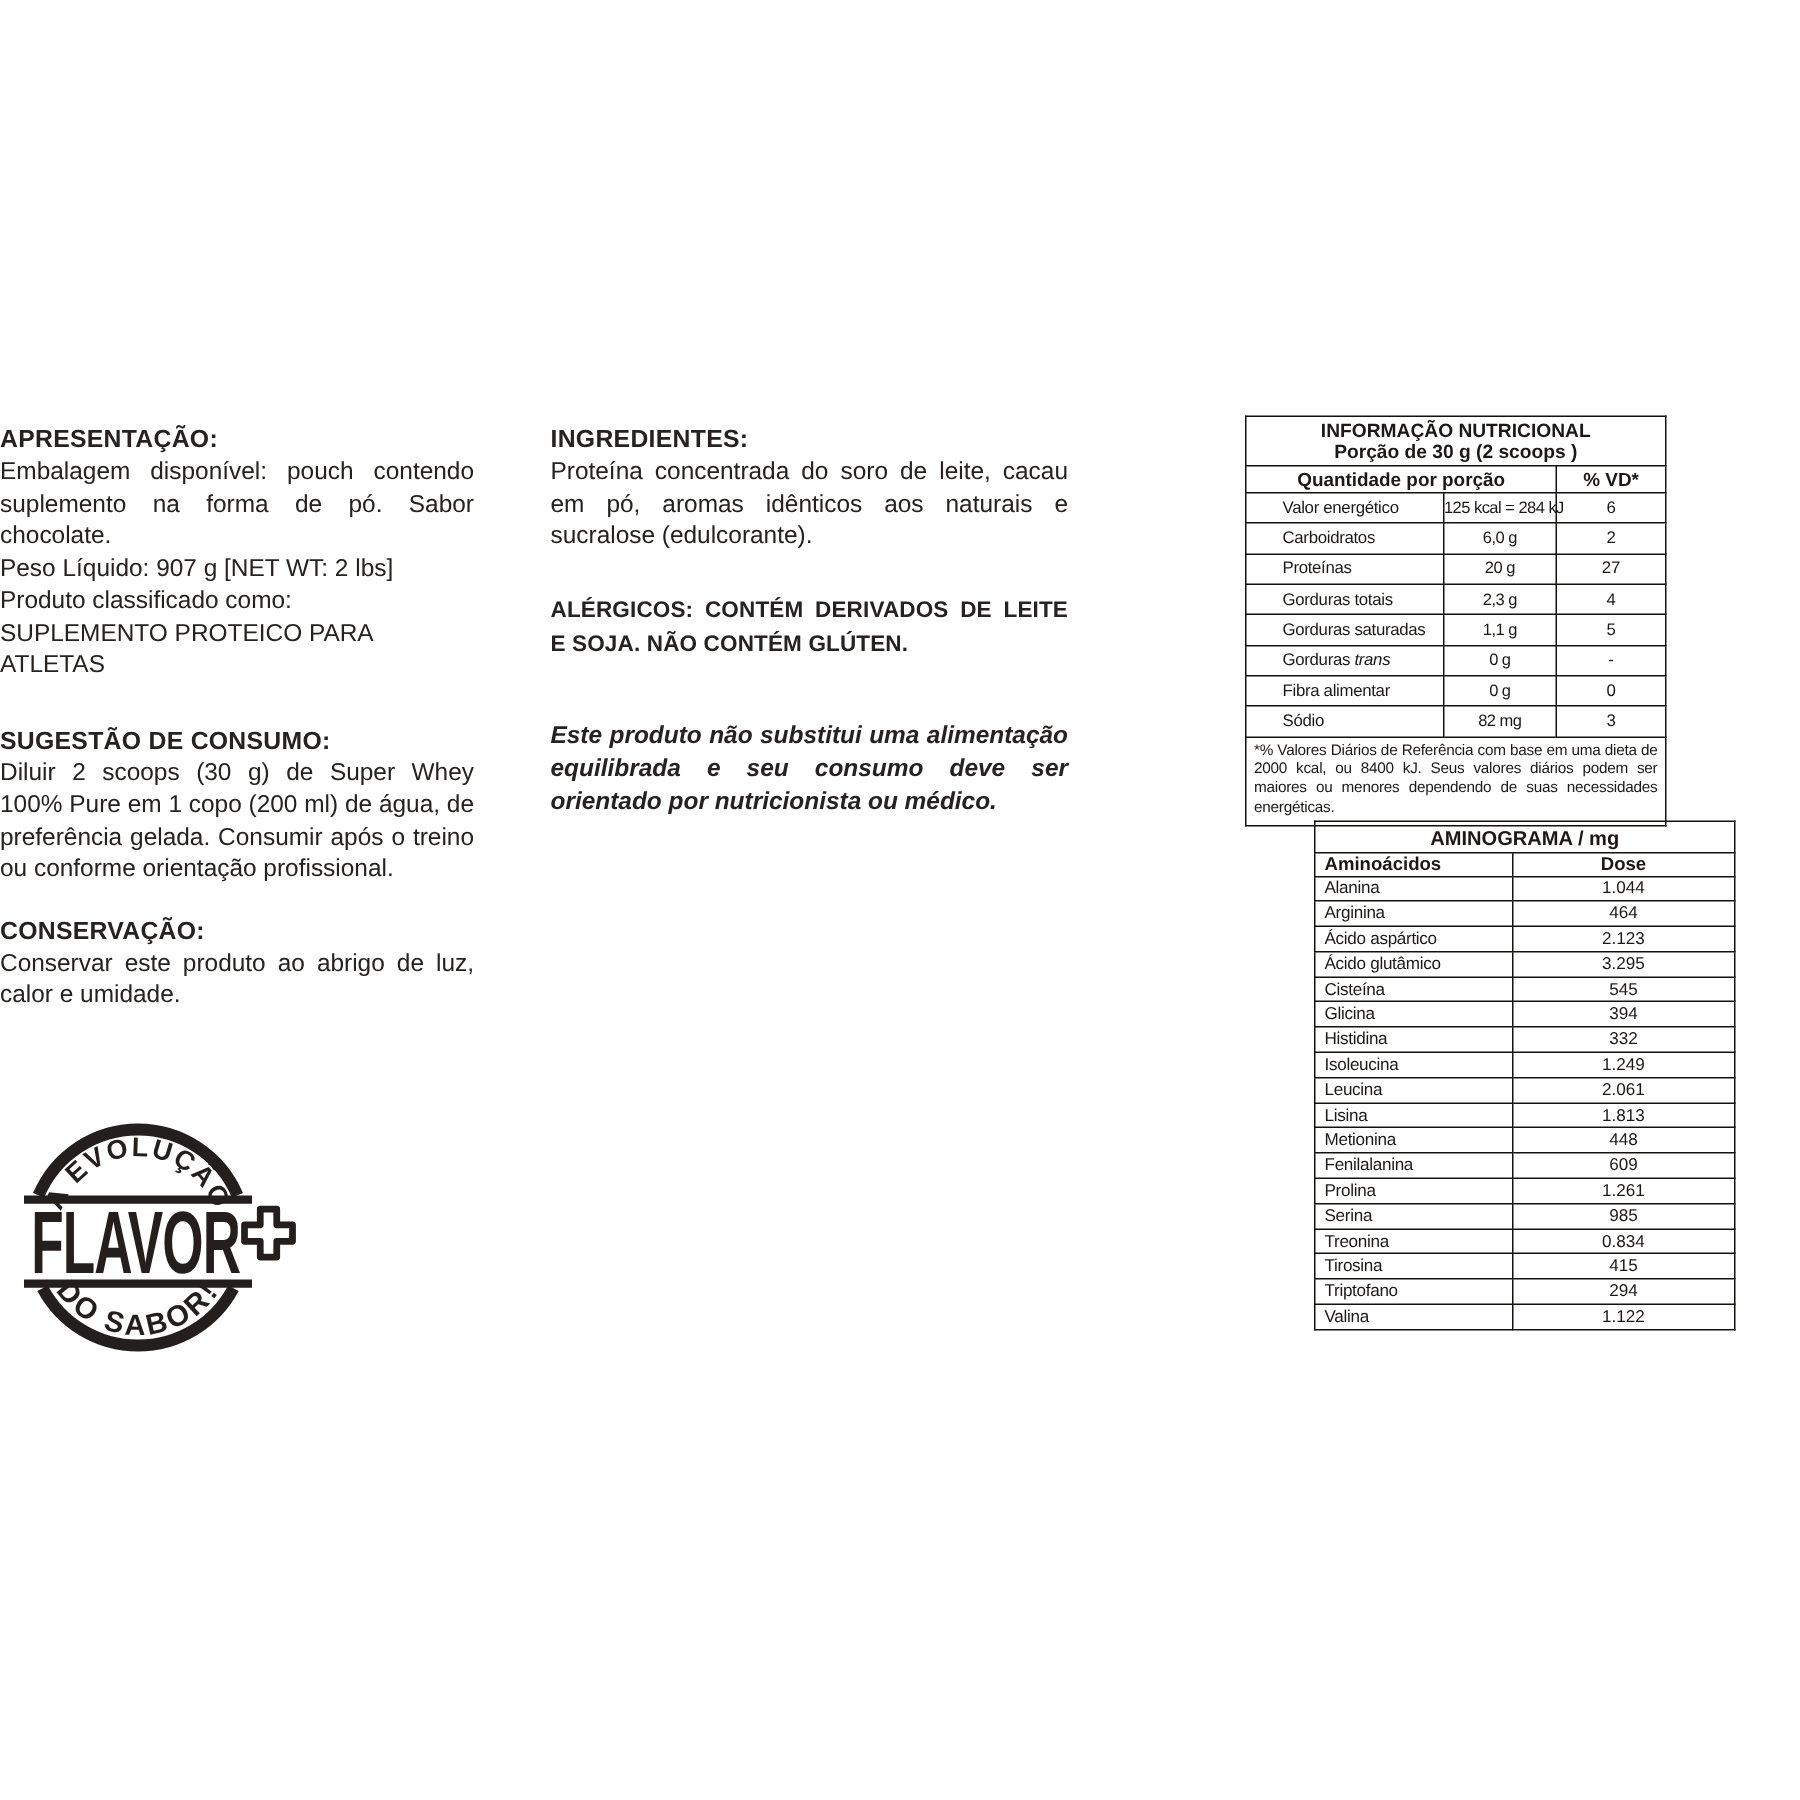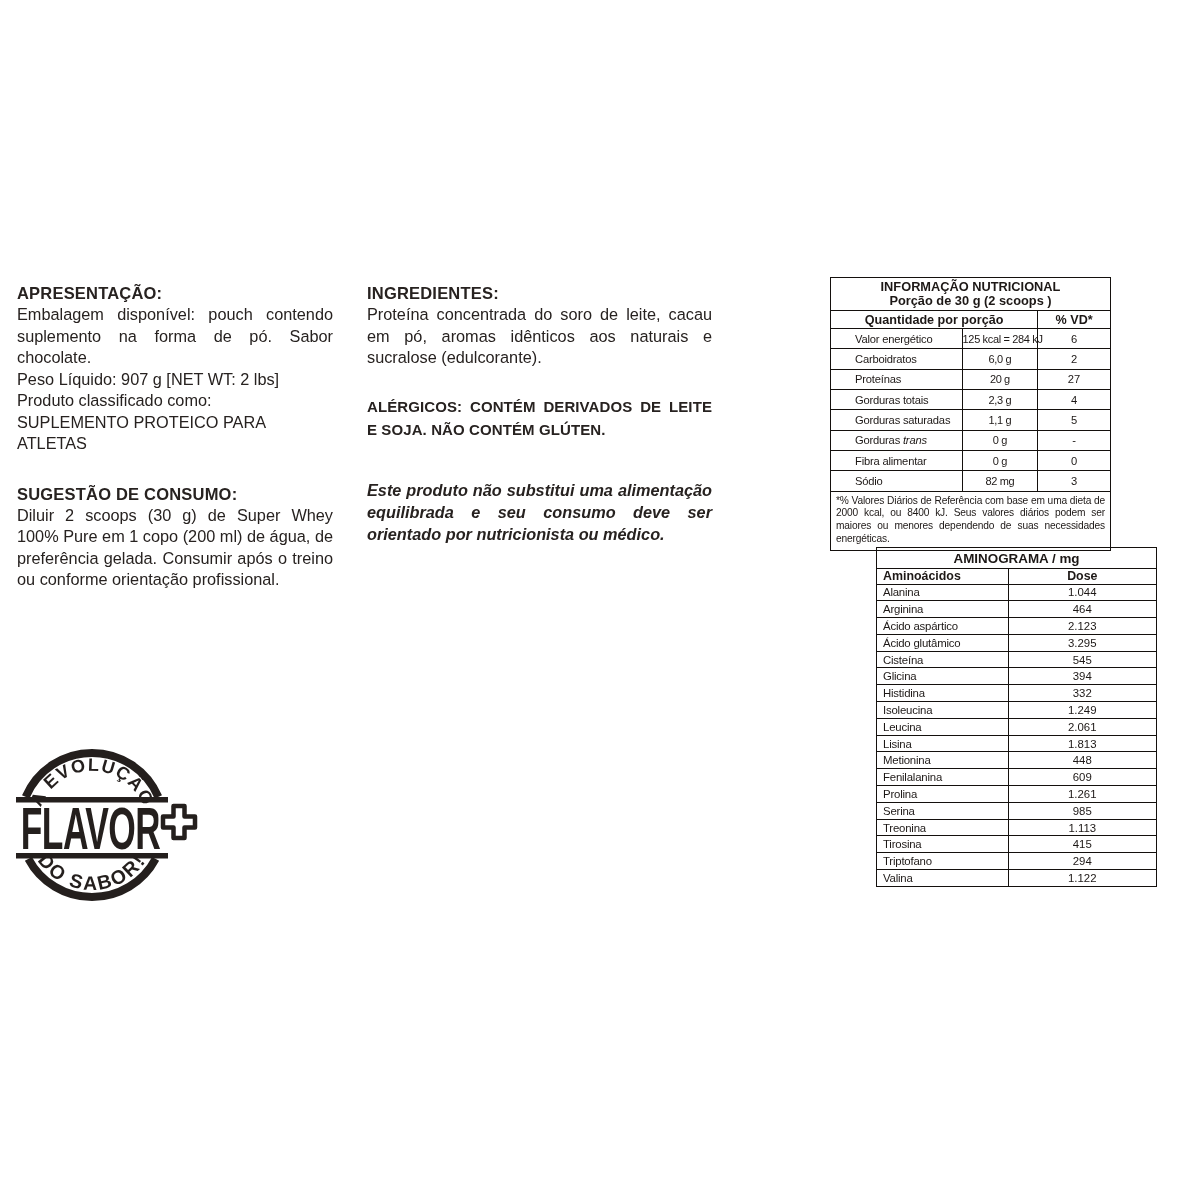--- a/index.html
+++ b/index.html
@@ -2,21 +2,21 @@
 <html><head>
 <meta charset="utf-8">
 <style>
   html,body{margin:0;padding:0}
   body{
     width:1200px;height:1200px;position:relative;background:#ffffff;
     font-family:"Liberation Sans","DejaVu Sans",sans-serif;color:#272220;
     overflow:hidden;
   }
   .col{position:absolute}
-  #col-left{left:17px;top:282px;width:316px}
+  #col-left{left:0;top:282px;width:316px}
   #col-mid{left:367px;top:282px;width:345px}
 
   .hd{font-size:16.5px;font-weight:bold;margin:0;line-height:22px;letter-spacing:.2px}
   .body-p{font-size:16.3px;line-height:21.5px;margin:0;text-align:justify}
   .body-line{font-size:16.3px;line-height:21.5px}
   .sect-apresentacao{margin-bottom:28px}
   .sect-sugestao{margin-bottom:19px}
   .mb-ingredientes{margin-bottom:26px}
   .alergicos{font-weight:bold;font-size:15px;line-height:23.5px;margin:0 0 37px 0;text-align:justify;letter-spacing:.1px}
   .aviso{font-weight:bold;font-style:italic;font-size:16.3px;line-height:22px;margin:0;text-align:justify}
@@ -53,20 +53,24 @@
     <div class="body-line">Peso Líquido: 907 g [NET WT: 2 lbs]</div>
     <div class="body-line">Produto classificado como:</div>
     <div class="body-line">SUPLEMENTO PROTEICO PARA ATLETAS</div>
   </div>
 
   <div class="sect-sugestao">
     <h2 class="hd">SUGESTÃO DE CONSUMO:</h2>
     <p class="body-p">Diluir 2 scoops (30 g) de Super Whey 100% Pure em 1 copo (200 ml) de água, de preferência gelada. Consumir após o treino ou conforme orientação profissional.</p>
   </div>
 
+  <div>
+    <h2 class="hd">CONSERVAÇÃO:</h2>
+    <p class="body-p">Conservar este produto ao abrigo de luz, calor e umidade.</p>
+  </div>
 </div>
 
 <div id="col-mid" class="col">
   <div class="mb-ingredientes">
     <h2 class="hd">INGREDIENTES:</h2>
     <p class="body-p">Proteína concentrada do soro de leite, cacau em pó, aromas idênticos aos naturais e sucralose (edulcorante).</p>
   </div>
   <p class="alergicos">ALÉRGICOS: CONTÉM DERIVADOS DE LEITE E SOJA. NÃO CONTÉM GLÚTEN.</p>
   <p class="aviso">Este produto não substitui uma alimentação equilibrada e seu consumo deve ser orientado por nutricionista ou médico.</p>
 </div>
@@ -229,21 +233,21 @@
       <tr>
         <td class="a-name">Prolina</td>
         <td class="a-dose">1.261</td>
       </tr>
       <tr>
         <td class="a-name">Serina</td>
         <td class="a-dose">985</td>
       </tr>
       <tr>
         <td class="a-name">Treonina</td>
-        <td class="a-dose">1.113</td>
+        <td class="a-dose">0.834</td>
       </tr>
       <tr>
         <td class="a-name">Tirosina</td>
         <td class="a-dose">415</td>
       </tr>
       <tr>
         <td class="a-name">Triptofano</td>
         <td class="a-dose">294</td>
       </tr>
       <tr>

